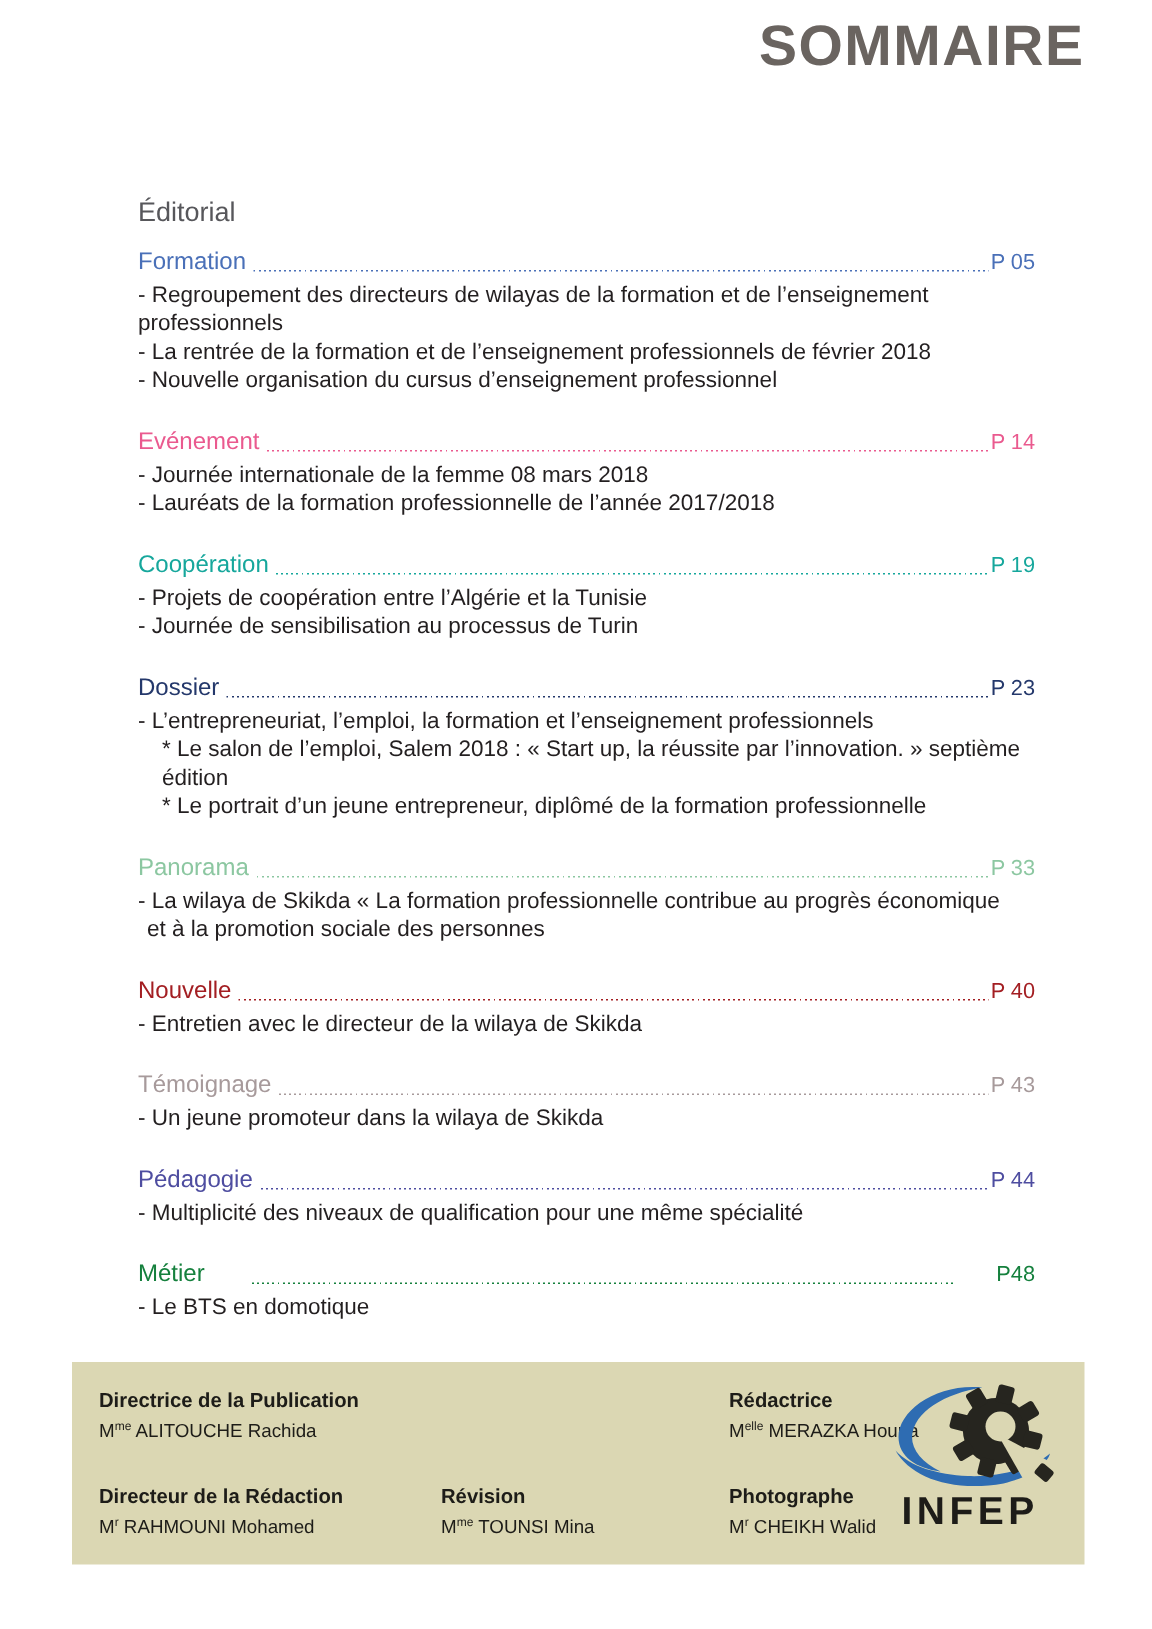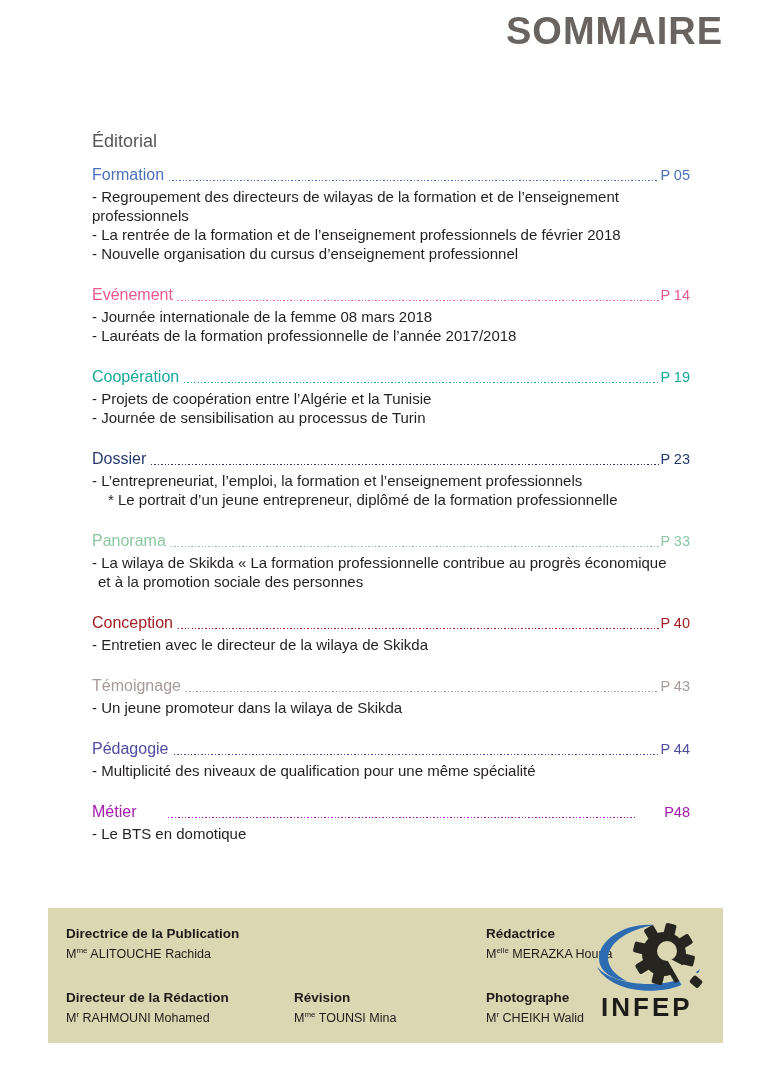--- a/index.html
+++ b/index.html
@@ -100,37 +100,38 @@
           </div>
         </div>
         <div class="section">
           <div class="section-header" style="color: rgb(36, 56, 107);">
             <span class="section-name">Dossier</span>
             <div class="leader"></div>
             <span class="section-page">P 23</span>
           </div>
           <div class="items">
             <div class="item" style="padding-left: 0px;">- L’entrepreneuriat, l’emploi, la formation et l’enseignement professionnels</div>
+            <div class="item" style="padding-left: 16px;">* Le salon de l’emploi, Salem 2018 : « Start up, la réussite par l’innovation. » septième édition</div>
             <div class="item" style="padding-left: 16px;">* Le portrait d’un jeune entrepreneur, diplômé de la formation professionnelle</div>
           </div>
         </div>
         <div class="section">
           <div class="section-header" style="color: rgb(140, 199, 161);">
             <span class="section-name">Panorama</span>
             <div class="leader"></div>
             <span class="section-page">P 33</span>
           </div>
           <div class="items">
             <div class="item" style="padding-left: 0px;">- La wilaya de Skikda «  La formation professionnelle contribue au progrès économique</div>
             <div class="item" style="padding-left: 6px;">et  à la promotion sociale des personnes</div>
           </div>
         </div>
         <div class="section">
           <div class="section-header" style="color: rgb(163, 30, 34);">
-            <span class="section-name">Conception</span>
+            <span class="section-name">Nouvelle</span>
             <div class="leader"></div>
             <span class="section-page">P 40</span>
           </div>
           <div class="items">
             <div class="item" style="padding-left: 0px;">- Entretien avec le directeur de la wilaya de Skikda</div>
           </div>
         </div>
         <div class="section">
           <div class="section-header" style="color: rgb(167, 154, 155);">
             <span class="section-name">Témoignage</span>
@@ -145,21 +146,21 @@
           <div class="section-header" style="color: rgb(78, 77, 160);">
             <span class="section-name">Pédagogie</span>
             <div class="leader"></div>
             <span class="section-page">P 44</span>
           </div>
           <div class="items">
             <div class="item" style="padding-left: 0px;">- Multiplicité des niveaux de qualification pour une même spécialité</div>
           </div>
         </div>
         <div class="section">
-          <div class="section-header" style="color: #a21caf; gap: 27px;">
+          <div class="section-header" style="color: #15803d; gap: 27px;">
             <span class="section-name">Métier</span>
             <div class="leader"></div>
             <span class="section-page">P48</span>
           </div>
           <div class="items">
             <div class="item" style="padding-left: 0px;">- Le BTS en domotique</div>
           </div>
         </div>
       </div>
   </div>

